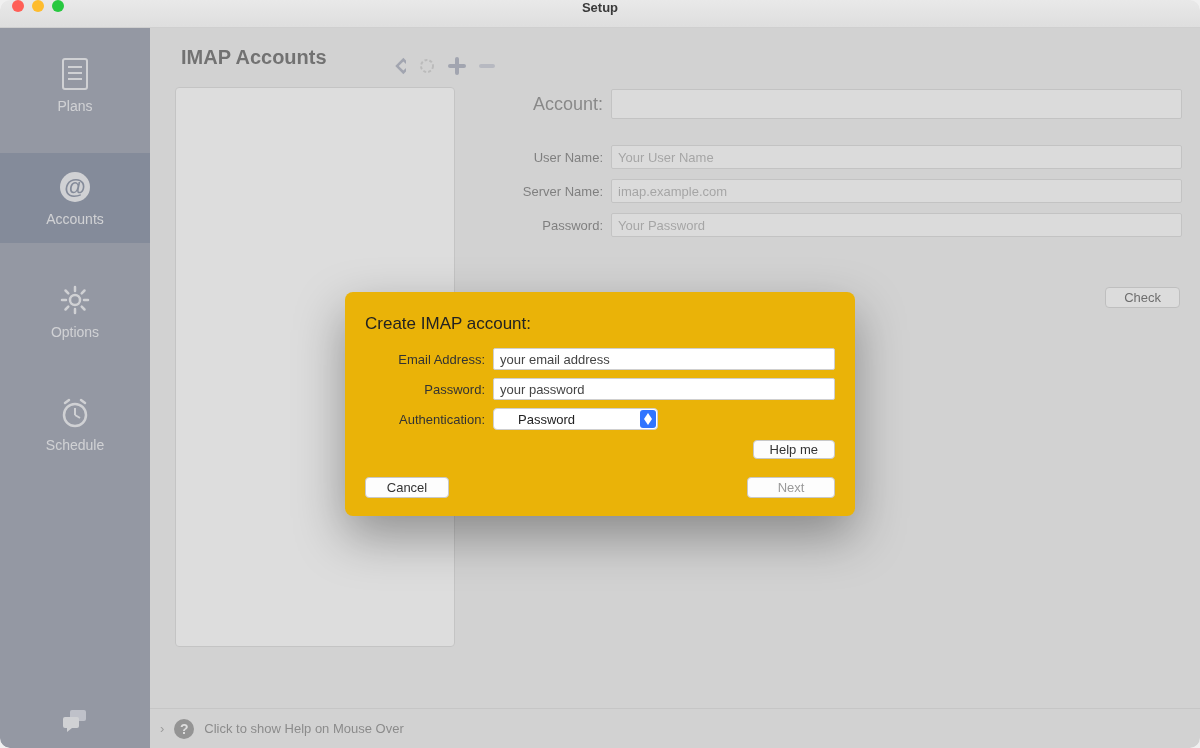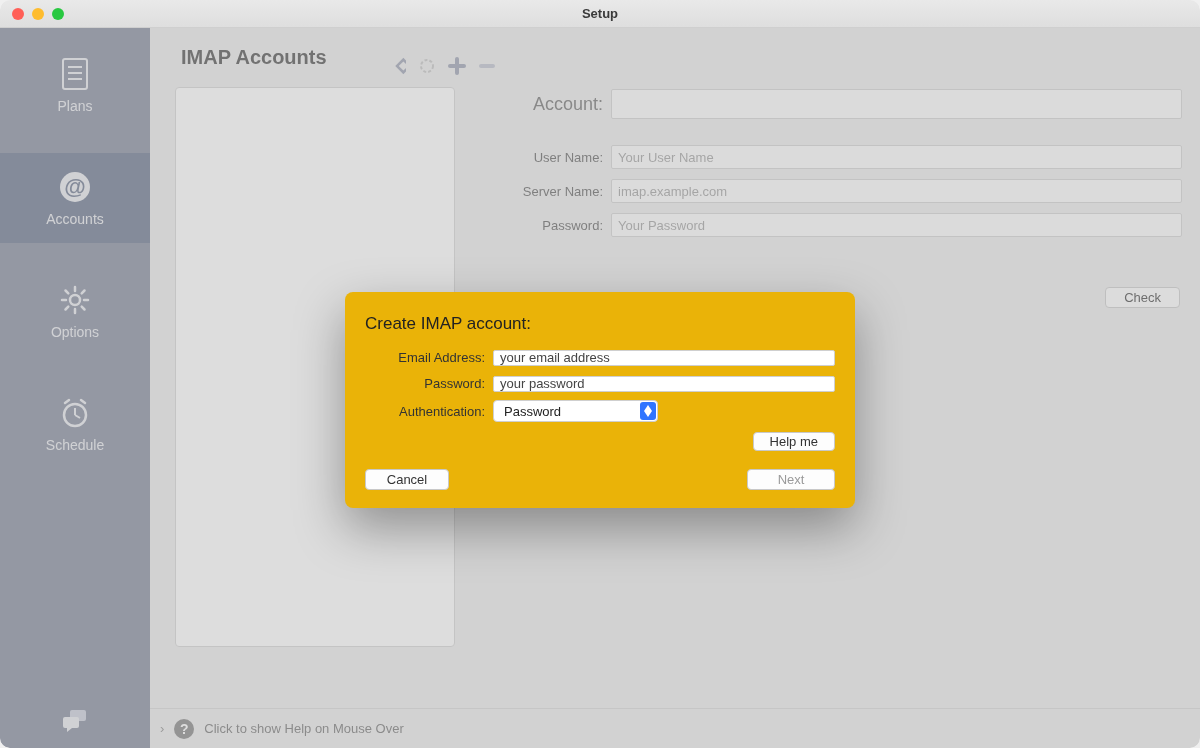--- a/index.html
+++ b/index.html
@@ -19,21 +19,21 @@
     overflow: hidden;
     position: relative;
     display: flex;
     flex-direction: column;
   }
   
   .titlebar {
     height: 28px;
     background: linear-gradient(#e9e9e9, #dedede);
     display: flex;
-    align-items: center;
+    align-items: flex-start;
     position: relative;
     border-bottom: 1px solid #cfcfcf;
   }
   .traffic {
     display: flex;
     gap: 8px;
     padding-left: 12px;
   }
   .traffic span {
     width: 12px; height: 12px; border-radius: 50%;
@@ -253,37 +253,37 @@
     text-align: right;
     font-size: 13px;
     color: #333;
     margin-right: 8px;
   }
   .sheet .sfield {
     flex: 1;
   }
   .sheet-input {
     width: 100%;
-    height: 16px;
+    height: 22px;
     border: 1px solid #cfcfcf;
     border-radius: 2px;
     font-size: 13px;
     padding: 1px 6px;
     color: #444;
   }
   .select-wrap {
     position: relative;
     width: 165px;
     height: 22px;
     border: 1px solid #cfcfcf;
     border-radius: 4px;
     background: #fff;
     display: flex;
     align-items: center;
-    padding: 0 10px;
+    padding: 0 24px;
     font-size: 13px;
     color: #222;
   }
   .select-wrap .sel-btn {
     position: absolute;
     right: 1px; top: 1px; bottom: 1px;
     width: 16px;
     background: #2f74ff;
     border-radius: 3px;
     display: flex;

